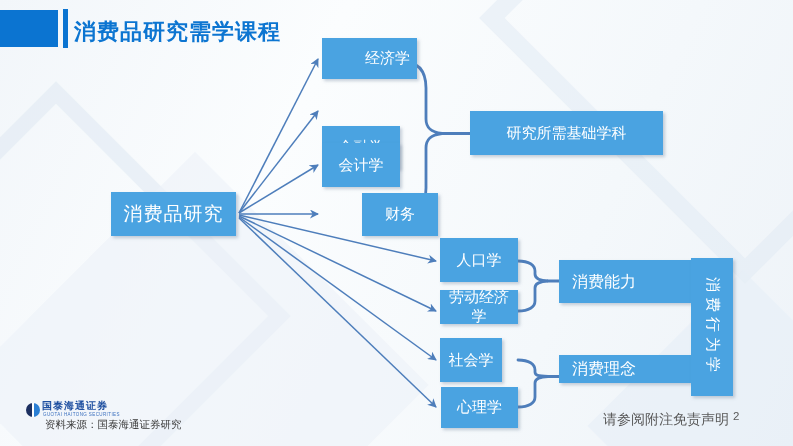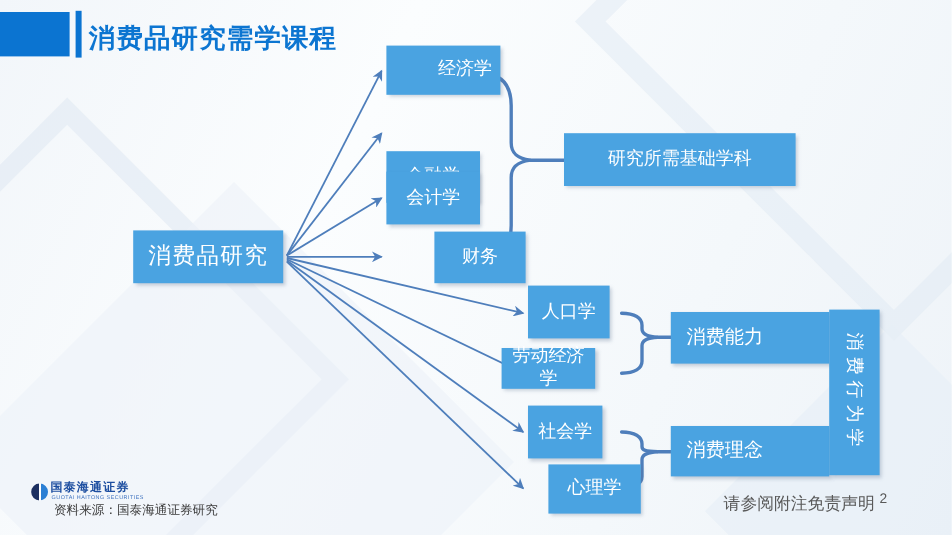--- a/index.html
+++ b/index.html
@@ -96,27 +96,27 @@
 
   <div class="box root-box" style="left:111px;top:192px;width:125px;height:44px;">消费品研究</div>
 
   <div class="box" style="left:322px;top:38px;width:59px;height:41px;padding-left:36px;">经济学</div>
   <div class="box" style="left:322px;top:90px;width:78px;height:43px;margin-top:36px;">金融学</div>
   <div class="box" style="left:322px;top:143px;width:78px;height:44px;">会计学</div>
   <div class="box" style="left:322px;top:193px;width:76px;height:43px;margin-left:40px;">财务</div>
 
   <div class="box" style="left:470px;top:111px;width:193px;height:44px;">研究所需基础学科</div>
 
-  <div class="box" style="left:440px;top:238px;width:68px;height:44px;">人口学</div>
-  <div class="box" style="left:418px;top:290px;width:78px;height:34px;padding:0 6px;box-sizing:border-box;">劳动经济学</div>
+  <div class="box" style="left:440px;top:238px;width:78px;height:44px;">人口学</div>
+  <div class="box" style="left:440px;top:290px;width:78px;height:34px;padding:0 6px;box-sizing:border-box;">劳动经济学</div>
   <div class="box" style="left:440px;top:338px;width:62px;height:44px;">社会学</div>
-  <div class="box" style="left:441px;top:387px;width:77px;height:41px;margin-left:16px;">心理学</div>
+  <div class="box" style="left:441px;top:387px;width:77px;height:41px;">心理学</div>
 
   <div class="box left-al" style="left:559px;top:260px;width:119px;height:43px;">消费能力</div>
-  <div class="box left-al" style="left:559px;top:355px;width:119px;height:42px;">消费理念</div>
+  <div class="box left-al" style="left:559px;top:355px;width:119px;height:28px;">消费理念</div>
 
   <div class="vbox" style="left:691px;top:258px;width:42px;height:138px;">
     <span class="vtext">消费行为学</span>
   </div>
 
   <div class="logo">
     <span class="logo-circle"></span>
     <span class="logo-name">国泰海通证券</span>
     <span class="logo-sub">GUOTAI HAITONG SECURITIES</span>
   </div>

